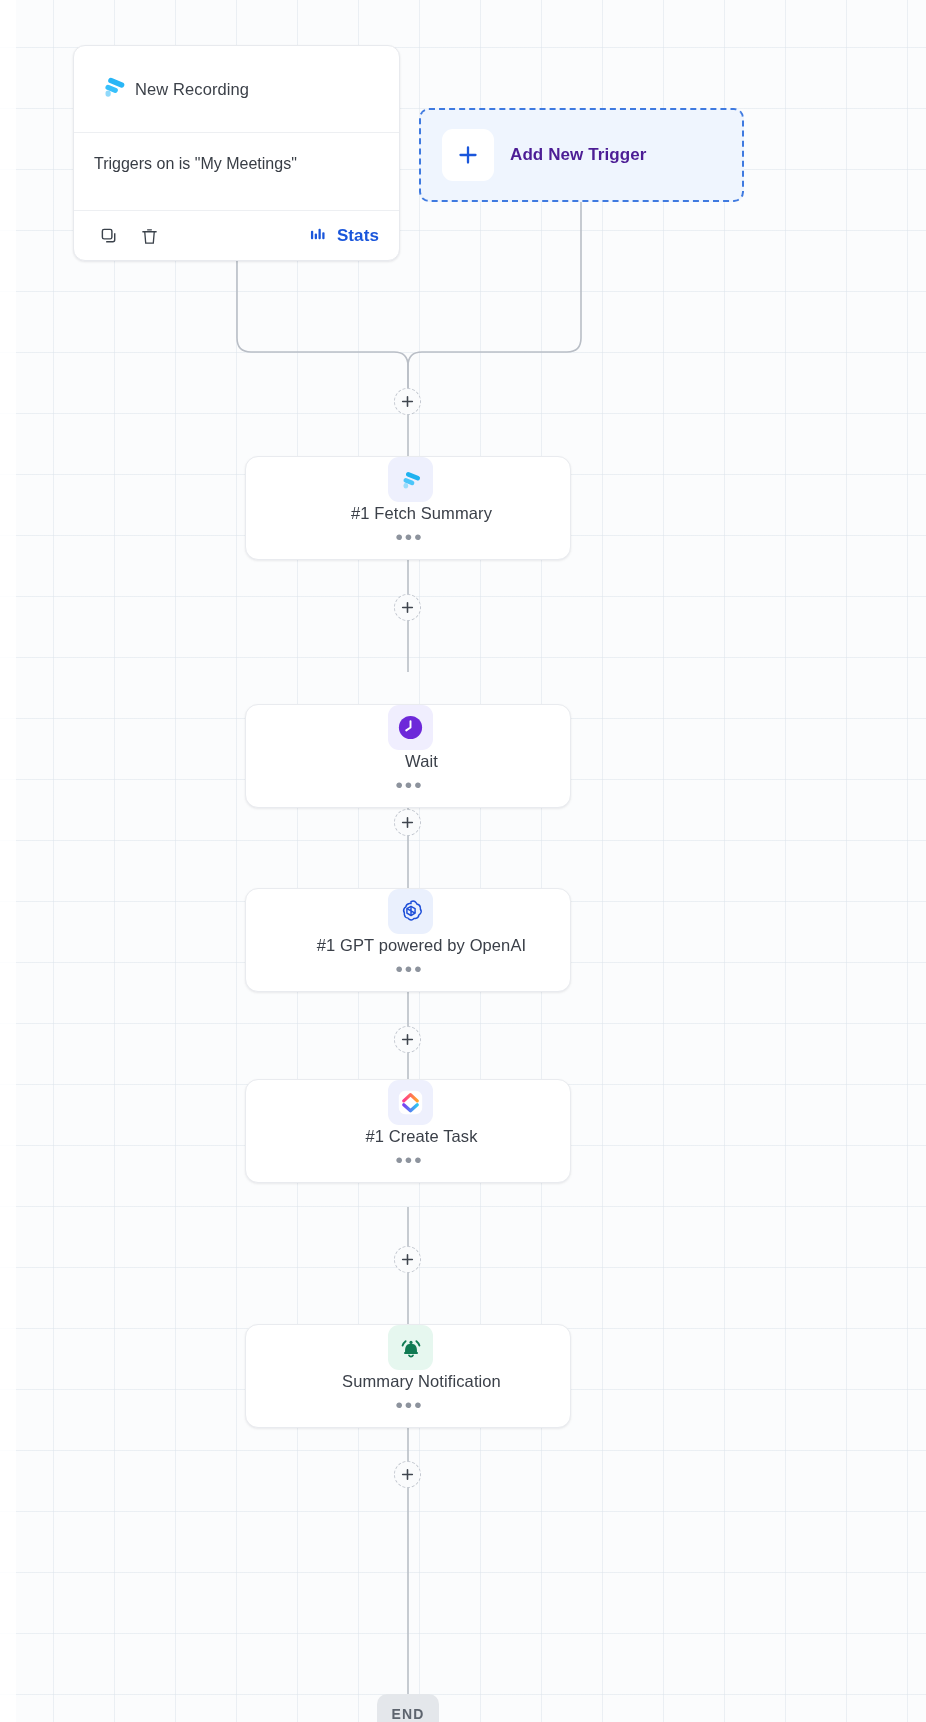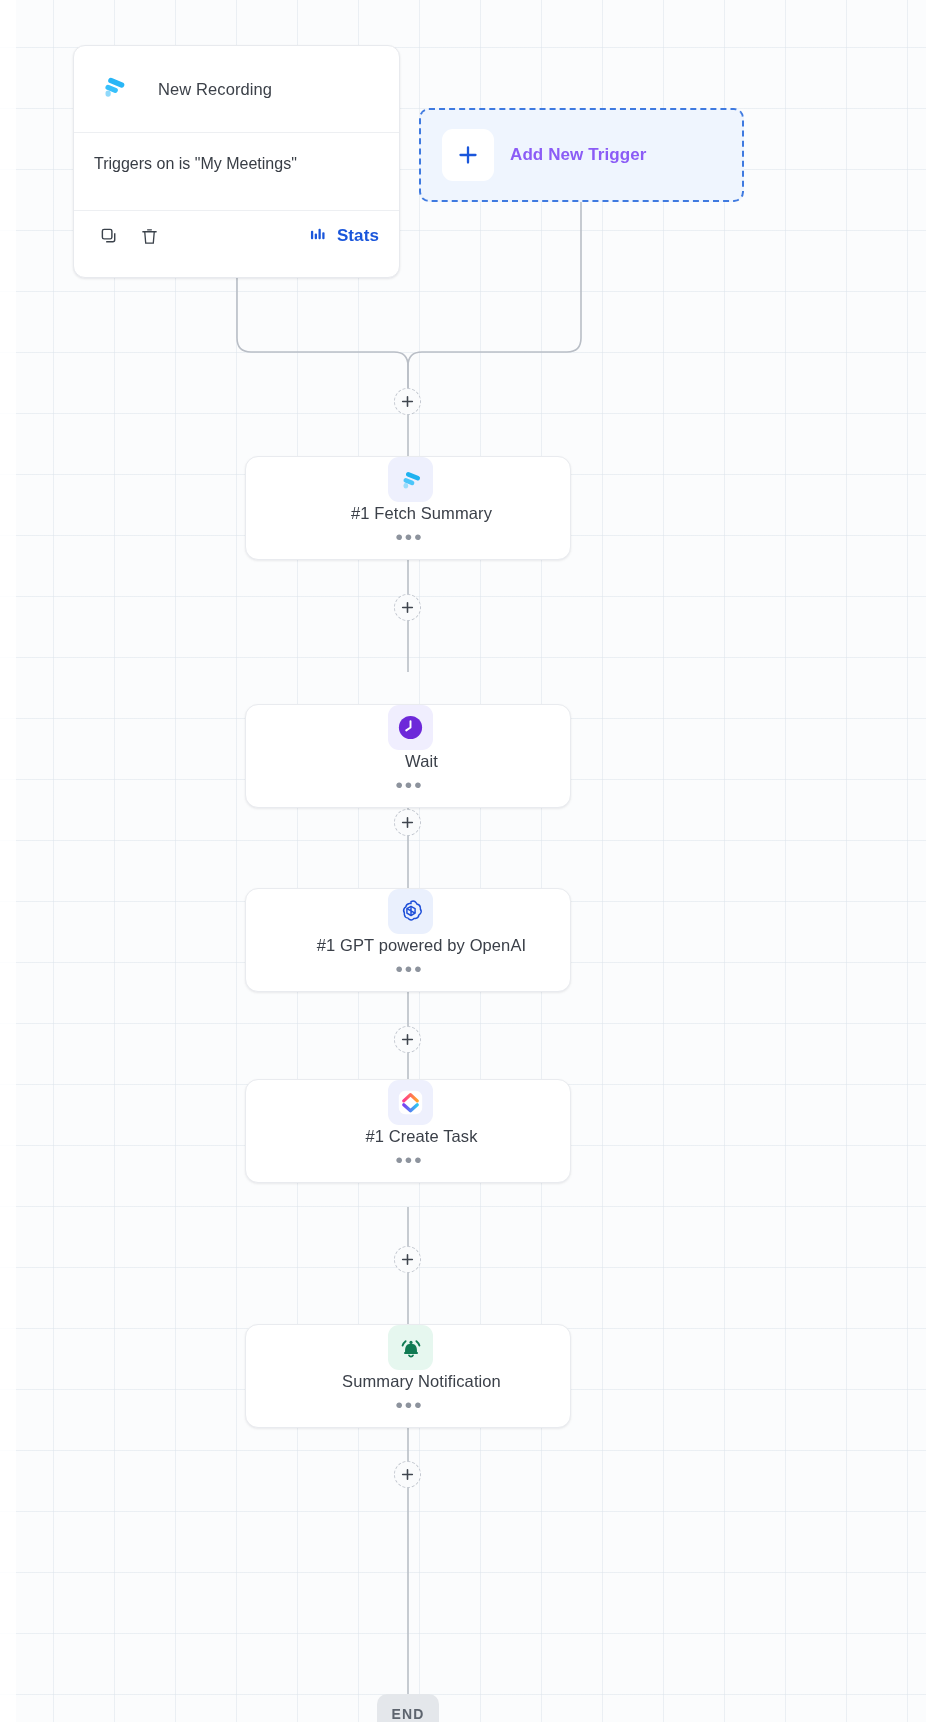--- a/index.html
+++ b/index.html
@@ -50,42 +50,42 @@
     width: 327px;
     background: #ffffff;
     border: 1px solid #e8eaee;
     border-radius: 12px;
     box-shadow: 0 1px 3px rgba(16,24,40,0.06), 0 1px 2px rgba(16,24,40,0.04);
     overflow: hidden;
   }
   .trigger-head {
     display: flex;
     align-items: center;
-    gap: 28px;
+    gap: 5px;
     padding: 25px 22px 25px 24px;
     border-bottom: 1px solid #edeff2;
   }
   .trigger-title {
     font-size: 16.5px;
     color: #3c4149;
     letter-spacing: 0.1px;
   }
   .trigger-body {
     padding: 22px 22px 30px 20px;
     min-height: 78px;
     border-bottom: 1px solid #edeff2;
   }
   .trigger-desc {
     font-size: 16px;
     color: #383d45;
   }
   .trigger-foot {
     display: flex;
     align-items: center;
-    padding: 12px 20px 28px 22px;
+    padding: 12px 20px 11px 22px;
     gap: 14px;
   }
   .foot-spacer { flex: 1; }
   .icon-btn {
     display: inline-flex;
     align-items: center;
     justify-content: center;
     width: 26px; height: 26px;
     cursor: pointer;
     color: #3b424b;
@@ -124,21 +124,21 @@
     background: #ffffff;
     border-radius: 11px;
     display: flex;
     align-items: center;
     justify-content: center;
     color: #1a56db;
   }
   .add-trigger-label {
     font-size: 17px;
     font-weight: bold;
-    color: #8b5cf6;
+    color: #4c1d95;
     letter-spacing: 0.1px;
   }
 
   
   .node {
     position: absolute;
     left: 245px;
     width: 326px;
     min-height: 98px;
     background: #ffffff;

